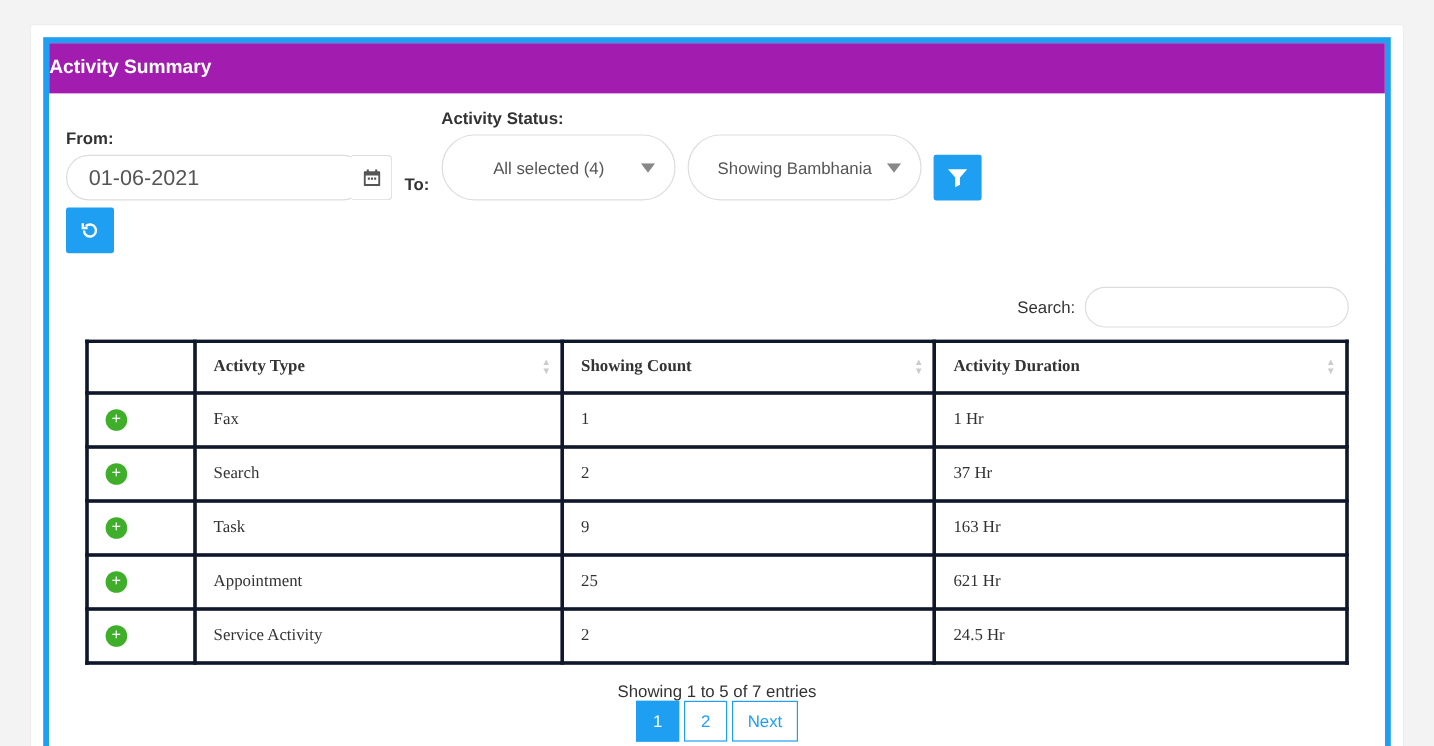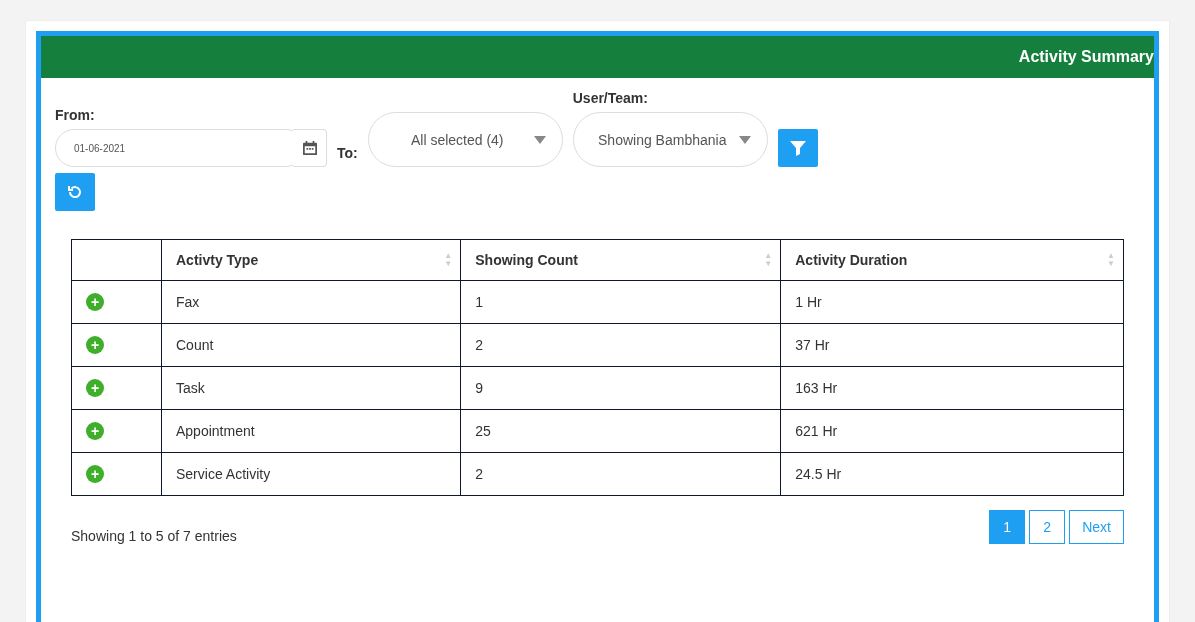--- a/index.html
+++ b/index.html
@@ -13,23 +13,23 @@
   .outer-card {
     background: #fff;
     padding: 10px;
     border: 1px solid #eee;
     border-radius: 2px;
   }
   .panel {
     border: 5px solid #1e9ff2;
   }
   .panel-header {
-    background: #15803d;
+    background: #a21caf;
     color: #fff;
-    text-align: right;
+    text-align: left;
     padding: 12px 0;
     font-weight: 700;
     font-size: 16px;
   }
   .filter-bar {
     background: #fff;
     padding: 12px 14px 6px 14px;
     display: flex;
     gap: 10px;
     align-items: flex-end;
@@ -38,21 +38,21 @@
   .field-group { display: flex; flex-direction: column; }
   .field-label { font-weight: 700; font-size: 14px; margin-bottom: 6px; color:#333; }
 
   .date-wrap { display:flex; align-items:stretch; }
   .pill-input {
     border: 1px solid #ddd;
     border-radius: 30px;
     padding: 8px 18px;
     width: 250px;
     height: 38px;
-    font-size: 10px;
+    font-size: 18px;
     color: #555;
     background:#fff;
   }
   .cal-btn {
     width: 34px; height: 38px;
     border: 1px solid #ddd;
     border-left: none;
     background: #fff;
     display:flex; align-items:center; justify-content:center;
     border-radius: 0 4px 4px 0;
@@ -92,40 +92,42 @@
   .search-row { display:flex; justify-content:flex-end; align-items:center; margin-bottom:10px; }
   .search-row label { margin-right:8px; color:#333; }
   .search-input {
     border:1px solid #ddd;
     border-radius:30px;
     height:34px; width:220px; padding:0 16px;
     font-size:14px;
   }
   table { width:100%; border-collapse:collapse; }
   table.main th, table.main td {
-    border:1px solid #0f172a;
+    border:3px solid #0f172a;
     padding: 12px 14px;
     text-align:left;
     font-size:14px;
+    font-family:Liberation Serif, serif;
   }
   table.main th { font-weight:700; background:#fff; position:relative; }
   .sort-arrows {
     position:absolute; right:8px; top:50%; transform:translateY(-50%);
     display:flex; flex-direction:column; gap:1px;
     color:#ccc; font-size:8px; line-height:8px;
   }
   td.expand-cell, th.expand-cell { width:90px; text-align:center; }
   .expand-icon {
     display:inline-flex; width:18px; height:18px; border-radius:50%;
     background:#3fae2a; color:#fff; align-items:center; justify-content:center;
     font-weight:bold; font-size:14px; cursor:pointer;
   }
   .table-footer {
-    display:flex; justify-content:space-between; align-items:flex-end;
+    display:flex; justify-content:space-between; align-items:center;
     margin-top:14px;
+    flex-direction:column;
   }
   .table-info { color:#333; font-size:14px; }
   .pager { display:flex; gap:4px; }
   .pager button {
     border:1px solid #1e9ff2;
     background:#fff; color:#1e9ff2;
     min-width:36px; height:34px; padding:0 12px;
     font-size:14px; cursor:pointer;
   }
   .pager button.active { background:#1e9ff2; color:#fff; }
@@ -151,32 +153,32 @@
             </span>
           </button>
         </div>
       </div>
 
       <div class="field-group">
         <span class="field-label">To:</span>
       </div>
 
       <div class="field-group">
+        <span class="field-label">Activity Status:</span>
         <div class="pill-select">
           <span>All selected (4)</span>
           <span class="caret">
             <svg width="12" height="8" viewBox="0 0 12 8" fill="#888">
                 <path d="M0 0h12L6 8z"></path>
               </svg>
           </span>
         </div>
       </div>
 
       <div class="field-group">
-        <span class="field-label">User/Team:</span>
         <div class="pill-select">
           <span>Showing Bambhania</span>
           <span class="caret">
             <svg width="12" height="8" viewBox="0 0 12 8" fill="#888">
                 <path d="M0 0h12L6 8z"></path>
               </svg>
           </span>
         </div>
       </div>
 
@@ -194,20 +196,24 @@
         <span>
           <svg width="16" height="16" viewBox="0 0 16 16" fill="none" stroke="#fff" stroke-width="2">
               <path d="M3 8a5 5 0 1 0 1.5-3.5"></path>
               <path d="M2 2v4h4" fill="none"></path>
             </svg>
         </span>
       </button>
     </div>
 
     <div class="content-area">
+      <div class="search-row">
+        <label>Search:</label>
+        <input class="search-input" type="text" value="" style="">
+      </div>
 
       <table class="main">
         <thead>
           <tr>
             <th class="expand-cell"></th>
             <th>
               <span>Activty Type</span>
               <span class="sort-arrows">▲<br>▼</span>
             </th>
             <th>
@@ -222,21 +228,21 @@
         </thead>
         <tbody>
           <tr>
             <td class="expand-cell"><span class="expand-icon">+</span></td>
             <td>Fax</td>
             <td>1</td>
             <td>1 Hr</td>
           </tr>
           <tr>
             <td class="expand-cell"><span class="expand-icon">+</span></td>
-            <td>Count</td>
+            <td>Search</td>
             <td>2</td>
             <td>37 Hr</td>
           </tr>
           <tr>
             <td class="expand-cell"><span class="expand-icon">+</span></td>
             <td>Task</td>
             <td>9</td>
             <td>163 Hr</td>
           </tr>
           <tr>

